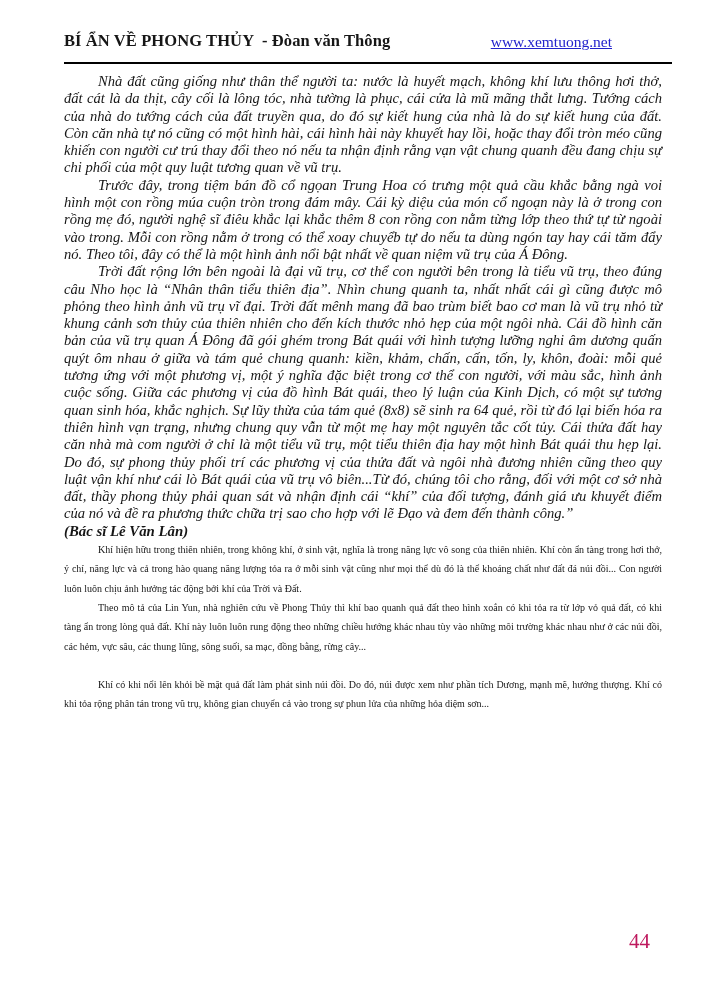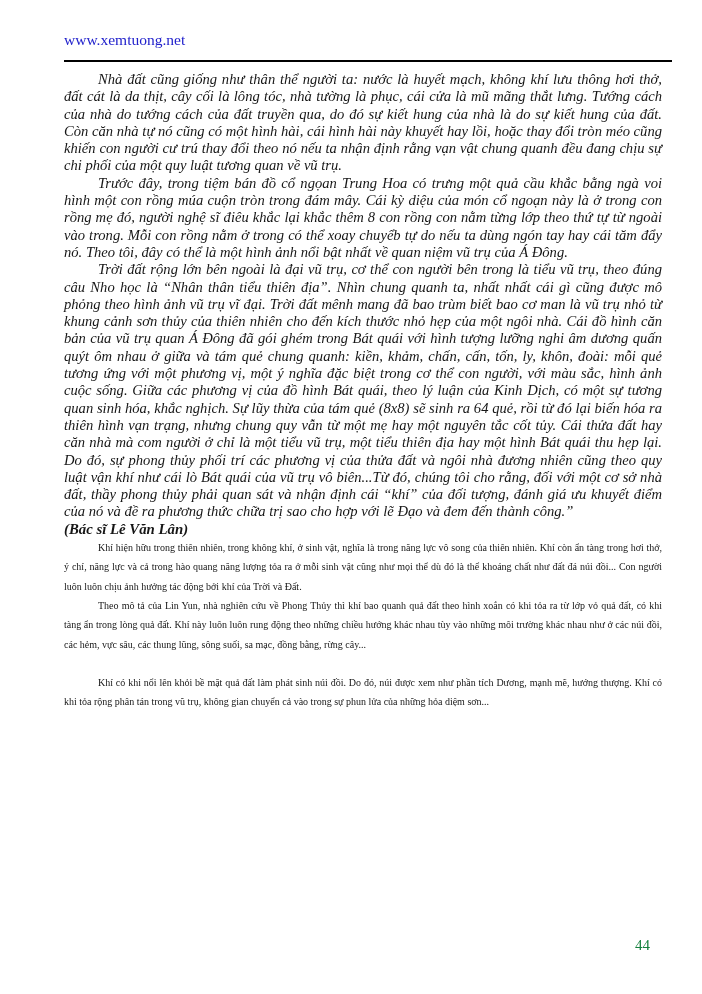--- a/index.html
+++ b/index.html
@@ -27,20 +27,21 @@
     padding: 31px 90px 0 64px;
   }
   .header .title {
     font-weight: bold;
     font-size: 16.5px;
     letter-spacing: 0.1px;
     white-space: pre;
   }
   .header .link {
     color: #2222cc;
+    text-decoration: underline;
     font-size: 15.5px;
     cursor: pointer;
   }
   .rule {
     border: none;
     border-top: 2px solid #000;
     margin: 11px 30px 0 64px;
   }
   .text {
     margin: 9px 40px 0 64px;
@@ -76,30 +77,31 @@
     font-size: 10px;
     line-height: 19.3px;
   }
   .gap-top {
     margin-top: 19px;
   }
   .footer {
     position: absolute;
     right: 52px;
     bottom: 40px;
-    font-size: 15px;
-    color: #15803d;
+    font-size: 21px;
+    color: #be185d;
   }
 </style>
 </head>
 <body>
 
 <div class="page">
 
   <div class="header">
+    <span class="title">BÍ ẨN VỀ PHONG THỦY  - Đòan văn Thông</span>
     <a class="link" style="color: rgb(34, 34, 204);">www.xemtuong.net</a>
   </div>
 
   <hr class="rule">
 
   <div class="text">
 
     <p class="para quote">Nhà đất cũng giống như thân thể người ta: nước là huyết mạch, không khí lưu thông hơi thở, đất cát là da thịt, cây cối là lông tóc, nhà tường là  phục, cái cửa là mũ mãng thắt lưng. Tướng cách của nhà do tướng cách của đất truyền qua, do đó sự kiết hung của nhà là do sự kiết hung của đất. Còn căn nhà tự nó cũng có một hình hài, cái hình hài này khuyết hay lồi, hoặc thay đổi tròn méo cũng khiến con người cư trú thay đổi theo nó nếu ta nhận định rằng vạn vật chung quanh đều đang chịu sự chi phối của một quy luật tương quan về vũ trụ.</p>
 
     <p class="para quote">Trước đây, trong tiệm bán đồ cổ ngọan Trung Hoa có trưng một quả cầu khắc bằng ngà voi hình một con rồng múa cuộn tròn trong đám mây. Cái kỳ diệu của món cổ ngoạn này là ở trong con rồng mẹ đó, người nghệ sĩ điêu khắc lại khắc thêm 8 con rồng con nằm từng lớp theo thứ tự từ ngoài vào trong. Mỗi con rồng nằm ở trong có thể xoay chuyểb tự do nếu ta dùng ngón tay hay cái tăm đẩy nó. Theo tôi, đây có thể là một hình ảnh nổi bật nhất về quan niệm vũ trụ của Á Đông.</p>

